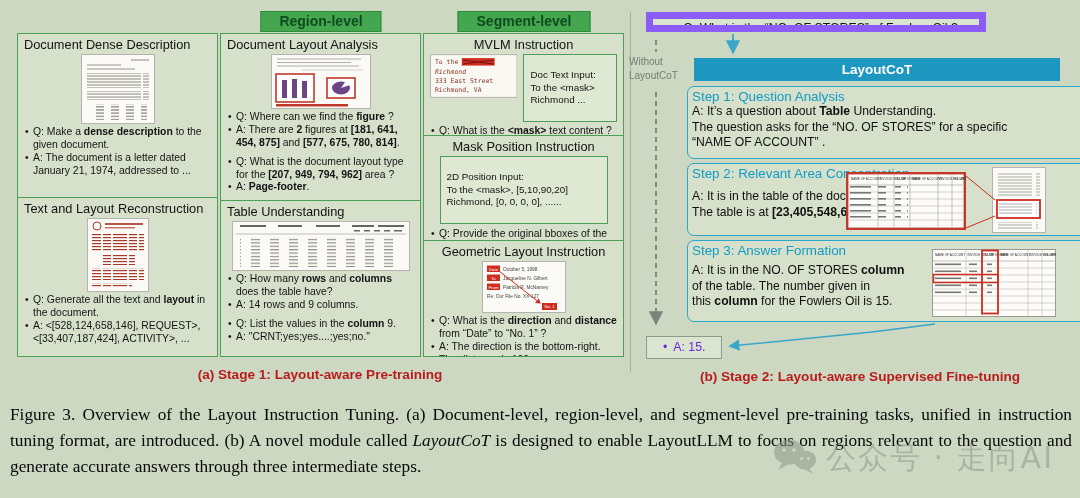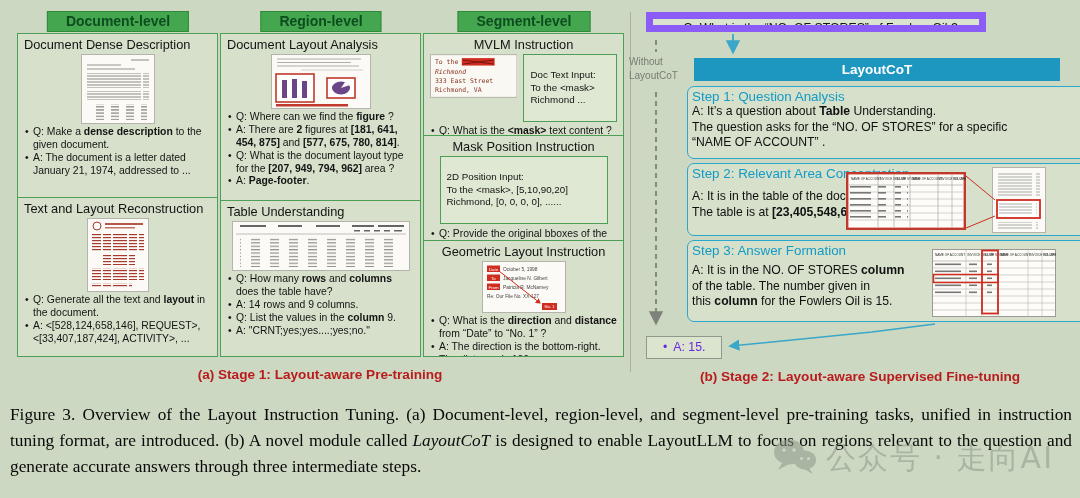--- a/index.html
+++ b/index.html
@@ -16,21 +16,21 @@
   .sec{padding:3px 6px 2px;overflow:hidden;box-sizing:border-box;}
   .sec + .sec{border-top:1px solid #4d9f55;}
   .c1s1{height:163px}.c2s1{height:166px}.c3s1{height:101px}.c3s2{height:105px}
   .sec:last-child{flex:1}
   .sec-title{font-size:12.8px;color:#141414;margin:0 0 2px;}
   .sec-title.center{text-align:center;}
   .thumb{display:block;margin:2px auto;}
   .qa{margin-top:2px;}
   .qa-line{position:relative;padding-left:9px;font-size:10.4px;line-height:1.24;color:#141414;}
   .qa-line::before{content:"•";position:absolute;left:1px;top:0;}
-  .qa-line.gap{}
+  .qa-line.gap{margin-top:6px;}
   .b{font-weight:bold;} .i{font-style:italic;}
   .pair-row{display:flex;gap:6px;justify-content:center;align-items:stretch;margin:2px 0 3px;}
   .green-box{border:1px solid #4d9f55;background:#dfe8d2;padding:14px 6px;font-size:9.8px;line-height:1.3;color:#141414;box-sizing:border-box;}
   .gb-wide{width:168px;margin:2px auto 4px;}
   .gb-mvlm{width:94px;}
 
   
   .vdiv{position:absolute;left:630px;top:12px;height:360px;border-left:1px solid #a9b29d;}
   .qbox{position:absolute;left:646px;top:12px;width:340px;height:20px;background:#dbe4cf;border:7px solid #8b5cf6;
         font-size:12.3px;color:#141414;line-height:19px;padding-left:20px;box-sizing:border-box;overflow:hidden;}
@@ -61,21 +61,20 @@
   .caption{position:absolute;left:10px;top:402px;width:1062px;font-family:"Liberation Serif",serif;
            font-size:17.3px;line-height:1.5;color:#090909;text-align:justify;}
   .watermark{position:absolute;left:772px;top:438px;display:flex;align-items:flex-start;gap:8px;
              color:#8f978b;opacity:.55;font-size:30px;letter-spacing:2px;font-family:"DejaVu Sans",sans-serif;}
 </style>
 </head>
 <body>
 
 <div class="page">
 
-  <div class="badge badge1">Document-level</div>
   <div class="badge badge2">Region-level</div>
   <div class="badge badge3">Segment-level</div>
 
   <div class="col col1">
     <div class="sec c1s1">
       <div class="sec-title">Document Dense Description</div>
       <svg class="thumb" width="74" height="70" viewBox="0 0 74 70">
         <defs>
           <pattern id="dd" width="62" height="3" patternUnits="userSpaceOnUse">
               <line x1="0" y1="1" x2="60" y2="1" stroke="#7c7c74" stroke-width="0.9"></line>

